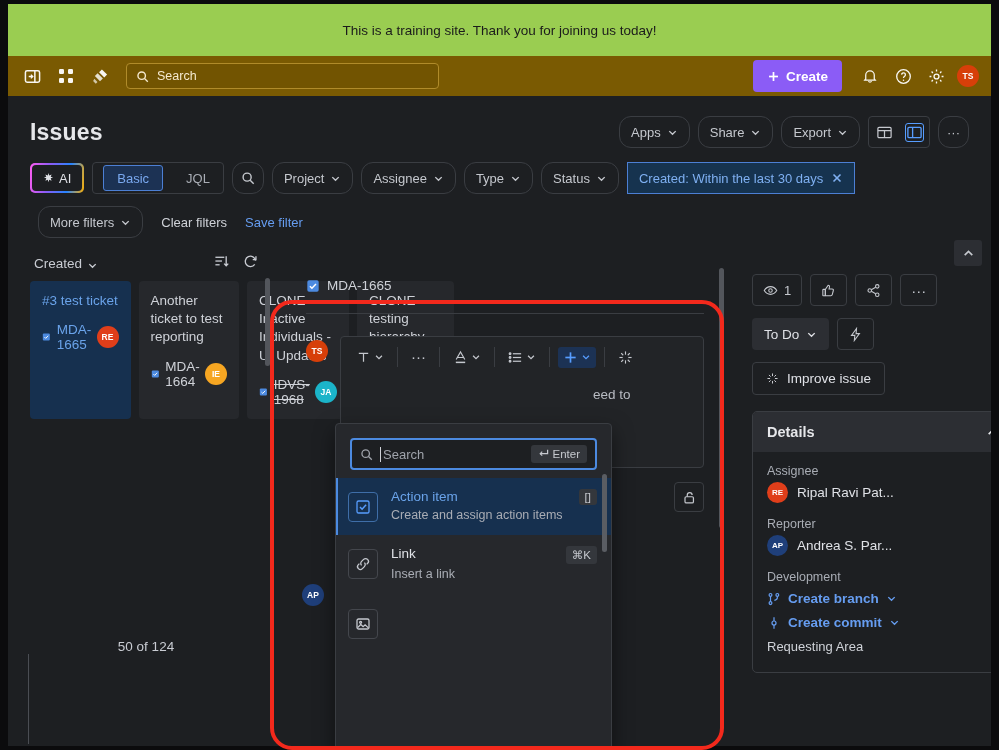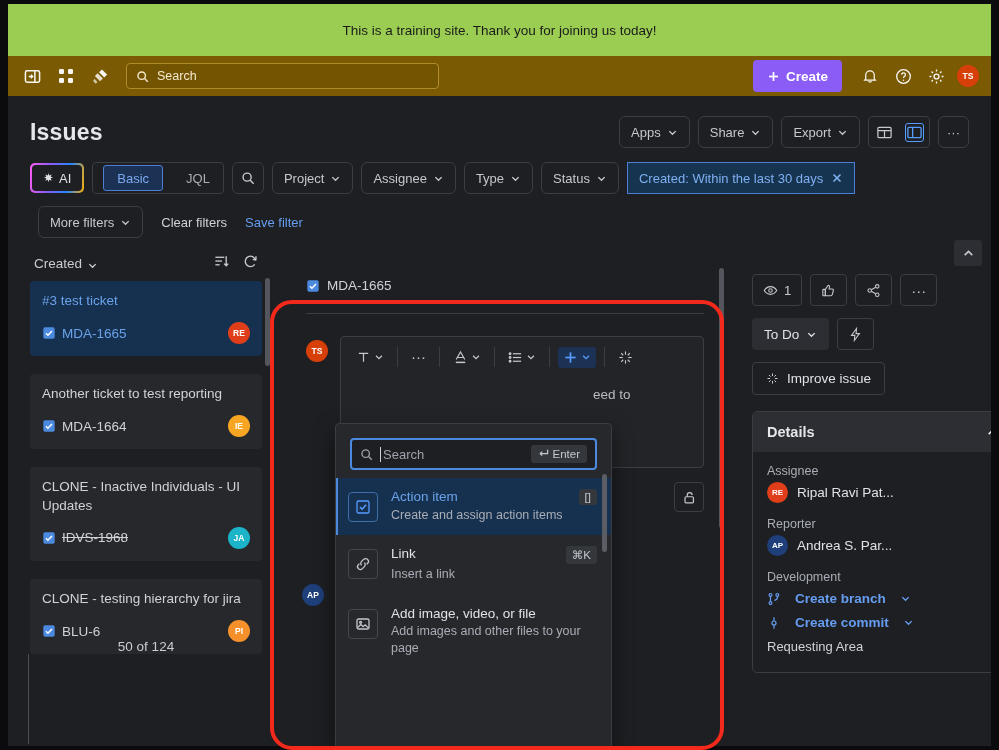--- a/index.html
+++ b/index.html
@@ -51,21 +51,21 @@
 
   
   .page {
     position: absolute; left: 8px; top: 96px; width: 983px; height: 650px;
     background: #1d1f22; overflow: hidden;
   }
   .page-head { display: flex; align-items: center; padding: 20px 22px 0 22px; }
   .page-title { font-size: 23px; font-weight: 600; color: #e6e7ea; letter-spacing: .2px; }
   .head-actions { margin-left: auto; display: flex; align-items: center; gap: 8px; }
   .btn {
-    height: 32px; border: 1px solid #3a3d42; border-radius: 6px; background: transparent;
+    height: 32px; border: 1px solid #3a3d42; border-radius: 12px; background: transparent;
     color: #c5c8ce; font-size: 13px; display: flex; align-items: center; gap: 6px;
     padding: 0 11px; cursor: pointer; font-family: "Liberation Sans", sans-serif;
     white-space: nowrap;
   }
   .btn.icon-only { padding: 0 8px; }
   .seg { display: flex; border: 1px solid #3a3d42; border-radius: 4px; overflow: hidden; height: 32px; }
   .seg > div { width: 30px; display: flex; align-items: center; justify-content: center; cursor: pointer; color: #c5c8ce; }
   .seg > div.active { color: #579dff; }
   .seg > div.active svg { outline: 1px solid #579dff; border-radius: 2px; }
 
@@ -98,21 +98,21 @@
   .link-blue { font-size: 13px; color: #669df1; cursor: pointer; }
 
   
   .cols { display: flex; gap: 0; padding: 16px 0 0 22px; height: 380px; position: relative; }
 
   
   .list-col { width: 232px; flex: none; position: relative; }
   .list-head { display: flex; align-items: center; padding: 0 4px 8px 4px; }
   .list-sort { font-size: 13.5px; color: #c9ccd3; display: flex; align-items: flex-end; gap: 5px; cursor: pointer; }
   .list-head-ico { margin-left: auto; display: flex; gap: 14px; color: #c9ccd3; }
-  .cards { display: flex; flex-direction: column; gap: 18px; }
+  .cards { display: flex; flex-direction: row; gap: 8px; }
   .card {
     background: #26282c; border-radius: 4px; padding: 11px 12px 12px 12px; position: relative; cursor: pointer;
   }
   .card.sel { background: #16304f; }
   .card-title { font-size: 13.5px; line-height: 1.35; color: #cfd2d8; margin-bottom: 12px; }
   .card.sel .card-title { color: #6aa3ea; }
   .card-bottom { display: flex; align-items: center; }
   .key { display: flex; align-items: center; gap: 6px; font-size: 13.5px; color: #cfd2d8; }
   .card.sel .key { color: #6aa3ea; }
   .key.done span { text-decoration: line-through; }
@@ -205,21 +205,21 @@
   }
   .details-card { margin-top: 16px; border: 1px solid #3a3d42; border-radius: 5px; overflow: hidden; }
   .details-head {
     height: 40px; background: #2c2e33; display: flex; align-items: center;
     padding: 0 14px; font-size: 14.5px; font-weight: 600; color: #e6e7ea; cursor: pointer;
   }
   .details-body { padding: 12px 14px 14px 14px; }
   .fld-label { font-size: 12.5px; color: #a9adb5; margin-bottom: 4px; }
   .fld-val { display: flex; align-items: center; gap: 9px; font-size: 13.5px; color: #dfe1e6; margin-bottom: 14px; cursor: pointer; }
   .av-f { width: 21px; height: 21px; font-size: 8px; }
-  .dev-link { display: flex; align-items: center; gap: 14px; font-size: 13.5px; color: #669df1; font-weight: 600; margin-bottom: 9px; cursor: pointer; }
+  .dev-link { display: flex; align-items: center; gap: 7px; font-size: 13.5px; color: #669df1; font-weight: 600; margin-bottom: 9px; cursor: pointer; }
 
   
   .annot {
     position: absolute; left: 270px; top: 300px; width: 454px; height: 450px;
     border: 4px solid #f3291c; border-radius: 22px; pointer-events: none; z-index: 60;
   }
   .edge-line { position: absolute; left: 20px; top: 558px; width: 1px; height: 90px; background: #4a4d53; }
 </style>
 </head>
 <body>
@@ -778,27 +778,20 @@
   </div>
 
   <div class="menu-item">
     <div class="mi-ico">
       <svg width="16" height="16" viewBox="0 0 16 16" fill="none" stroke="currentColor" stroke-width="1.3">
         <rect x="2" y="3" width="12" height="10" rx="1.5"></rect>
           <circle cx="5.6" cy="6.3" r="1"></circle>
         <path d="M2.6 11.6l3.2-3.1 2.3 2.2 2-1.9 3.3 3.1"></path>
       </svg>
     </div>
-    <div class="mi-txt">
-      <div class="mi-title">
-        <span>Add image, video, or file</span>
-        <span class="mi-key" style="background:transparent"></span>
-      </div>
-      <div class="mi-desc">Add images and other files to your page</div>
-    </div>
   </div>
 
   <div class="menu-scroll">
     <i style="height:78px"></i>
   </div>
 </div>
 
 <div class="annot"></div>
 
 </body></html>

